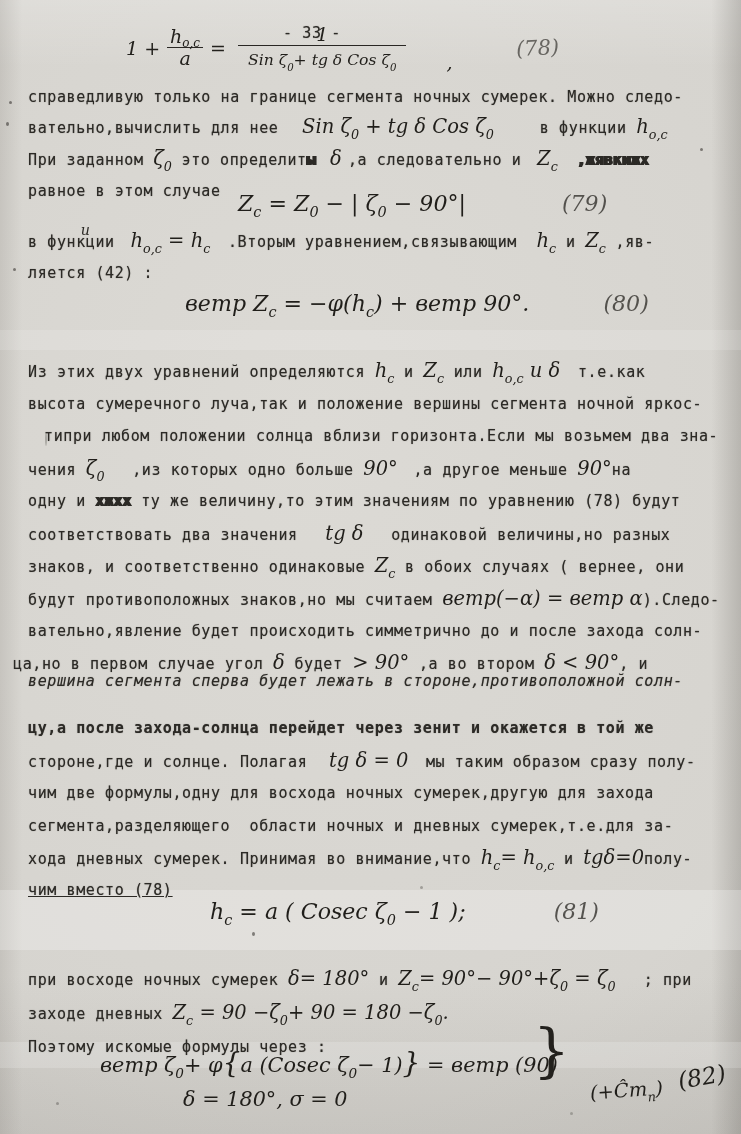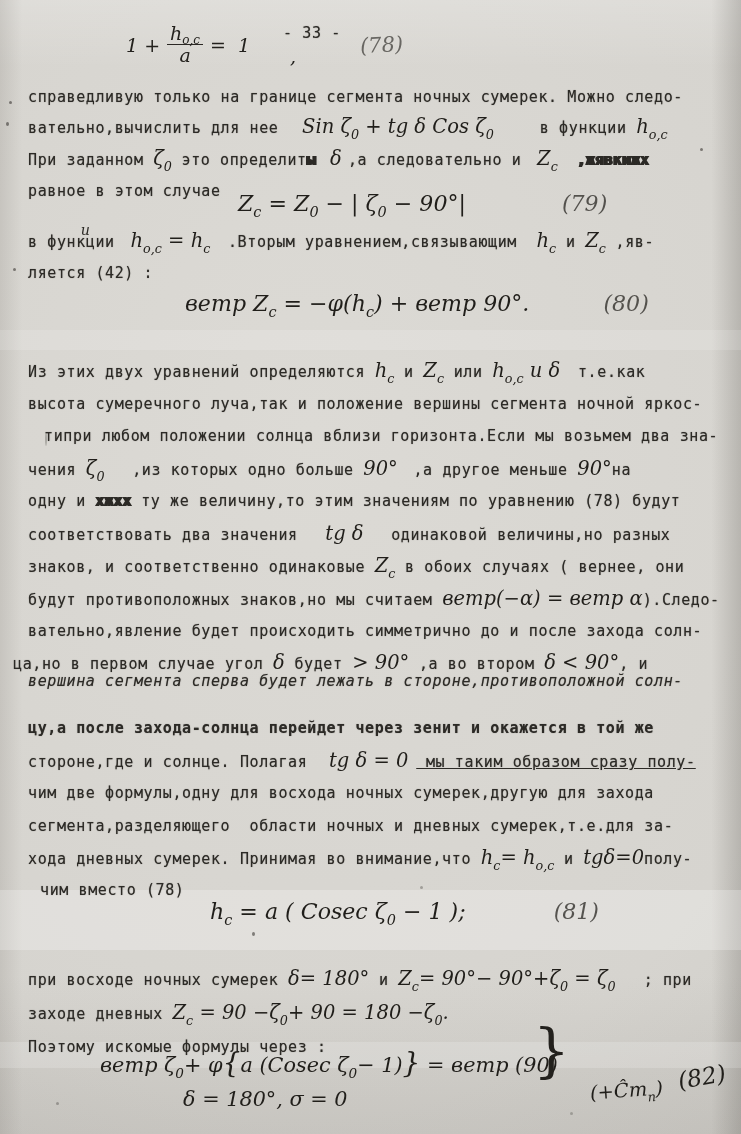--- a/index.html
+++ b/index.html
@@ -66,20 +66,21 @@
 
   <div class="f78">
     <span class="h78">1 +</span>
     <span class="sfrac">
       <span class="sfrac-num"><span class="h78">h</span><span class="ssub">o,c</span></span>
       <span class="sfrac-den h78">a</span>
     </span>
     <span class="h78">=</span>
     <span class="bfrac">
       <span class="bfrac-num h78">1</span>
+      <span class="bfrac-den line" style="position:static;text-shadow:none;"><span class="seg-h">Sin </span><span class="seg-h">ζ</span><span class="seg-sub">0</span><span class="seg-h">+ tg δ Cos </span><span class="seg-h">ζ</span><span class="seg-sub">0</span></span>
     </span>
     <span class="h78 f78-comma">,</span>
     <span class="h78 f78-tag">(78)</span>
   </div>
 
   <div>
       <div class="line" style="top: 22px; left: 283px;"><span class="seg-t">- 33 -</span></div>
       <div class="line" style="top: 86px; left: 28px;"><span class="seg-t">справедливую только на границе сегмента ночных сумерек. Можно следо-</span></div>
       <div class="line" style="top: 116px; left: 28px;"><span class="seg-t">вательно,вычислить для нее </span><span class="seg-h" style="margin-left: 14px;">Sin </span><span class="seg-h">ζ</span><span class="seg-sub">0</span><span class="seg-h"> + tg δ Cos </span><span class="seg-h">ζ</span><span class="seg-sub">0</span><span class="seg-t" style="margin-left: 46px;">в функции </span><span class="seg-h">h</span><span class="seg-sub">o,c</span></div>
       <div class="line" style="top: 148px; left: 28px;"><span class="seg-t">При заданном </span><span class="seg-h">ζ</span><span class="seg-sub">0</span><span class="seg-t"> это определит</span><span class="seg-strike">ы</span><span class="seg-h" style="margin-left: 8px;"> δ </span><span class="seg-t">,а следовательно и </span><span class="seg-h"> Z</span><span class="seg-sub">c</span><span class="seg-strike" style="margin-left: 10px;"> ,жявкижх</span></div>
@@ -93,25 +94,25 @@
       <div class="line" style="top: 425px; left: 28px; margin-left: 16px;"><span class="seg-t">типри любом положении солнца вблизи горизонта.Если мы возьмем два зна-</span></div>
       <div class="line" style="top: 458px; left: 28px;"><span class="seg-t">чения </span><span class="seg-h">ζ</span><span class="seg-sub">0</span><span class="seg-t" style="margin-left: 18px;"> ,из которых одно больше </span><span class="seg-h">90°</span><span class="seg-t" style="margin-left: 6px;"> ,а другое меньше </span><span class="seg-h">90°</span><span class="seg-t">на</span></div>
       <div class="line" style="top: 490px; left: 28px;"><span class="seg-t">одну и </span><span class="seg-strike">хжхх</span><span class="seg-t"> ту же величину,то этим значениям по уравнению (78) будут</span></div>
       <div class="line" style="top: 523px; left: 28px;"><span class="seg-t">соответствовать два значения </span><span class="seg-h" style="margin-left: 18px;">tg δ</span><span class="seg-t" style="margin-left: 18px;"> одинаковой величины,но разных</span></div>
       <div class="line" style="top: 555px; left: 28px;"><span class="seg-t">знаков, и соответственно одинаковые </span><span class="seg-h">Z</span><span class="seg-sub">c</span><span class="seg-t"> в обоих случаях ( вернее, они</span></div>
       <div class="line" style="top: 588px; left: 28px;"><span class="seg-t">будут противоположных знаков,но мы считаем </span><span class="seg-h">ветр(−α) = ветр α</span><span class="seg-t">).Следо-</span></div>
       <div class="line" style="top: 620px; left: 28px;"><span class="seg-t">вательно,явление будет происходить симметрично до и после захода солн-</span></div>
       <div class="line" style="top: 652px; left: 13px;"><span class="seg-t">ца,но в первом случае угол </span><span class="seg-h">δ</span><span class="seg-t"> будет </span><span class="seg-h">&gt; 90°</span><span class="seg-t"> ,а во втором </span><span class="seg-h">δ &lt; 90°</span><span class="seg-t">, и</span></div>
       <div class="line" style="top: 670px; left: 28px; font-style: italic;"><span class="seg-t">вершина сегмента сперва будет лежать в стороне,противоположной солн-</span></div>
       <div class="line" style="top: 717px; left: 28px; font-weight: bold;"><span class="seg-t">цу,а после захода-солнца перейдет через зенит и окажется в той же</span></div>
-      <div class="line" style="top: 750px; left: 28px;"><span class="seg-t">стороне,где и солнце. Полагая </span><span class="seg-h" style="margin-left: 12px;">tg δ = 0</span><span class="seg-t" style="margin-left: 8px; text-decoration: underline;"> мы таким образом сразу полу-</span></div>
+      <div class="line" style="top: 750px; left: 28px;"><span class="seg-t">стороне,где и солнце. Полагая </span><span class="seg-h" style="margin-left: 12px;">tg δ = 0</span><span class="seg-t" style="margin-left: 8px;"> мы таким образом сразу полу-</span></div>
       <div class="line" style="top: 782px; left: 28px;"><span class="seg-t">чим две формулы,одну для восхода ночных сумерек,другую для захода</span></div>
       <div class="line" style="top: 815px; left: 28px;"><span class="seg-t">сегмента,разделяющего  области ночных и дневных сумерек,т.е.для за-</span></div>
       <div class="line" style="top: 847px; left: 28px;"><span class="seg-t">хода дневных сумерек. Принимая во внимание,что </span><span class="seg-h">h</span><span class="seg-sub">c</span><span class="seg-h">= h</span><span class="seg-sub">o,c</span><span class="seg-t"> и </span><span class="seg-h">tgδ</span><span class="seg-h">=0</span><span class="seg-t">полу-</span></div>
-      <div class="line" style="top: 879px; left: 40px;"><span class="seg-t">чим вместо (78)</span></div>
+      <div class="line" style="top: 879px; left: 28px; text-decoration: underline;"><span class="seg-t">чим вместо (78)</span></div>
       <div class="line" style="top: 900px; left: 210px; font-size: 17px;"><span class="seg-h">h</span><span class="seg-sub">c</span><span class="seg-h"> = a ( Cosec </span><span class="seg-h">ζ</span><span class="seg-sub">0</span><span class="seg-h"> − 1 );</span><span class="seg-h seg-tag" style="margin-left: 88px;">(81)</span></div>
       <div class="line" style="top: 968px; left: 28px;"><span class="seg-t">при восходе ночных сумерек </span><span class="seg-h">δ</span><span class="seg-h">= 180°</span><span class="seg-t"> и </span><span class="seg-h">Z</span><span class="seg-sub">c</span><span class="seg-h">= 90°− 90°+</span><span class="seg-h">ζ</span><span class="seg-sub">0</span><span class="seg-h"> = </span><span class="seg-h">ζ</span><span class="seg-sub">0</span><span class="seg-t" style="margin-left: 28px;">; при</span></div>
       <div class="line" style="top: 1002px; left: 28px;"><span class="seg-t">заходе дневных </span><span class="seg-h">Z</span><span class="seg-sub">c</span><span class="seg-h"> = 90 −</span><span class="seg-h">ζ</span><span class="seg-sub">0</span><span class="seg-h">+ 90 = 180 −</span><span class="seg-h">ζ</span><span class="seg-sub">0</span><span class="seg-h">.</span></div>
       <div class="line" style="top: 1036px; left: 28px;"><span class="seg-t">Поэтому искомые формулы через :</span></div>
       <div class="line" style="top: 1052px; left: 100px; font-size: 16px;"><span class="seg-h">ветр </span><span class="seg-h">ζ</span><span class="seg-sub">0</span><span class="seg-h">+ φ</span><span class="seg-bigh">{</span><span class="seg-h">a (Cosec </span><span class="seg-h">ζ</span><span class="seg-sub">0</span><span class="seg-h">− 1)</span><span class="seg-bigh">}</span><span class="seg-h"> = ветр (90)</span></div>
       <div class="line" style="top: 1088px; left: 183px; font-size: 16px;"><span class="seg-h">δ</span><span class="seg-h"> = 180°, σ = 0</span></div>
       <div class="line" style="top: 1040px; left: 533px;"><span class="seg-brace">}</span></div>
       <div class="line" style="top: 1080px; left: 590px; font-size: 15px; transform: rotate(-4deg);"><span class="seg-h">(+Ĉт</span><span class="seg-sub">n</span><span class="seg-h">)</span></div>
       <div class="line" style="top: 1066px; left: 678px; font-size: 18px; transform: rotate(-10deg);"><span class="seg-h">(82)</span></div>
     </div>

